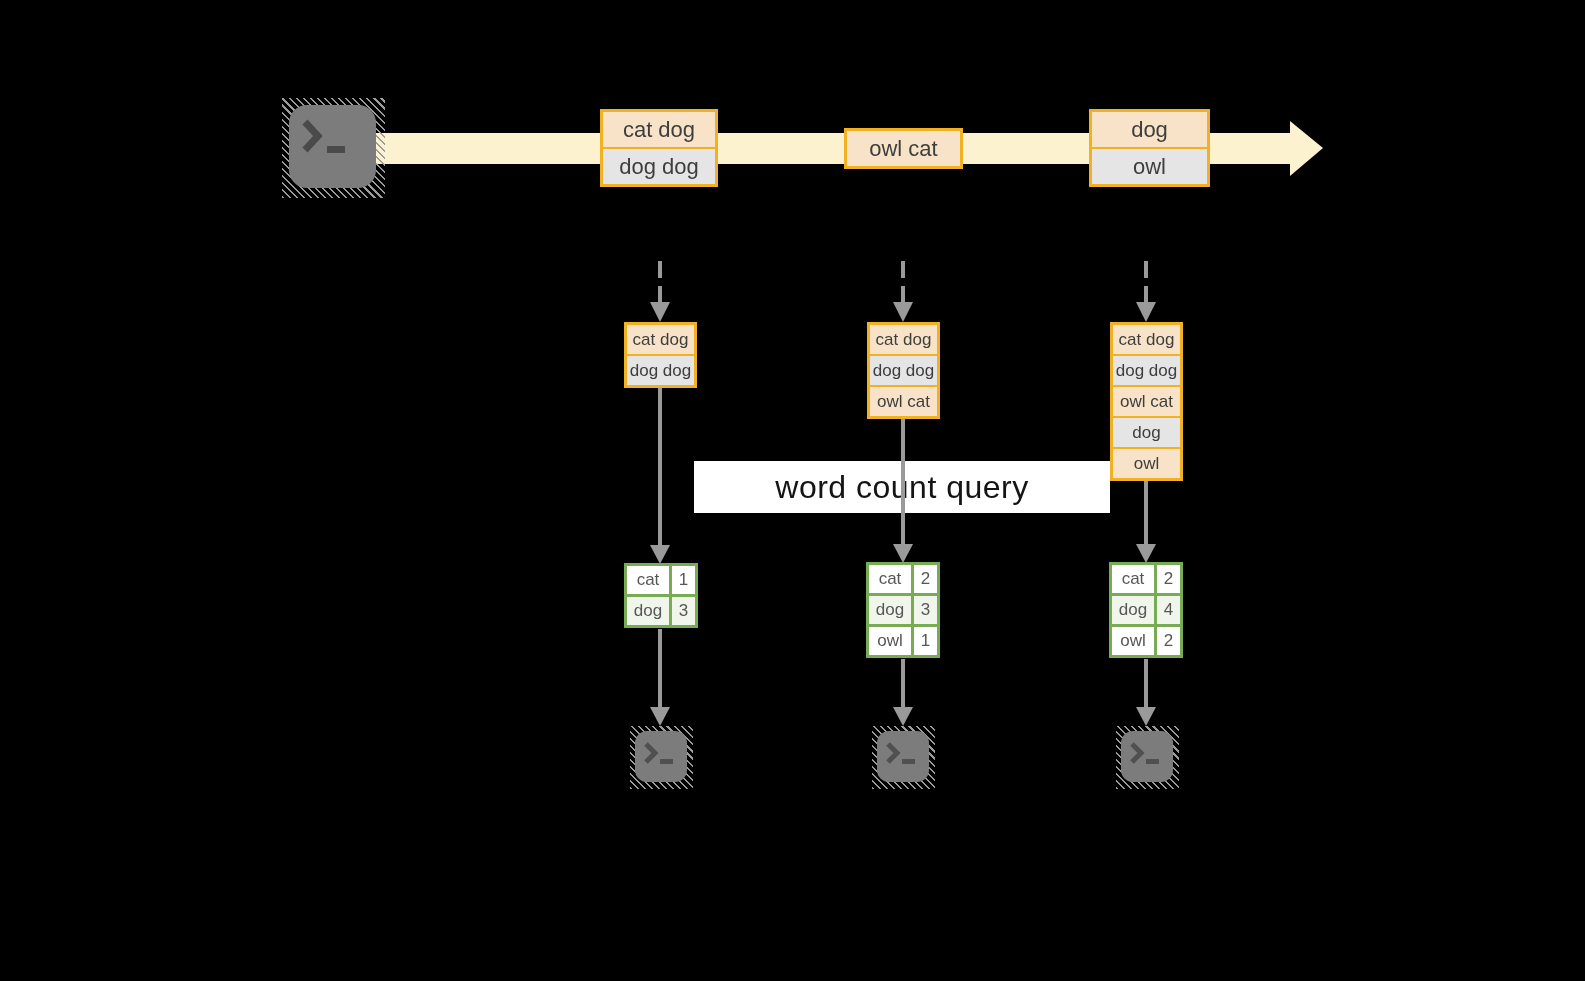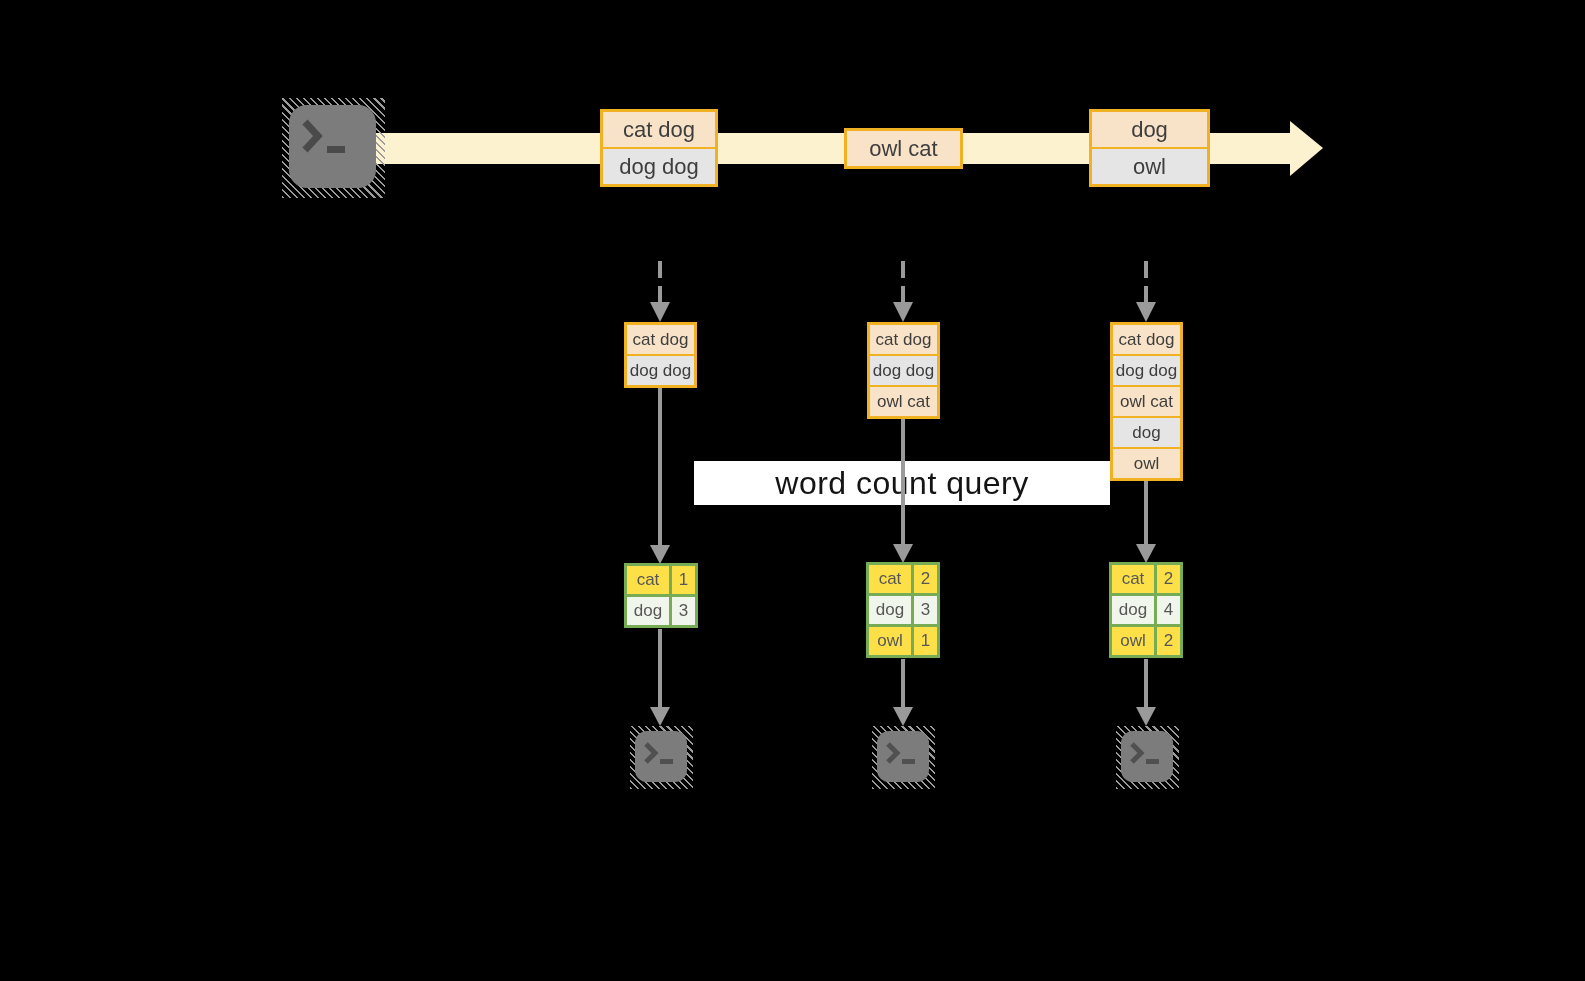--- a/index.html
+++ b/index.html
@@ -4,21 +4,21 @@
 <style>
   html,body{margin:0;padding:0;background:#000;}
   .canvas{
     position:relative;width:1585px;height:981px;background:#000;overflow:hidden;
     font-family:"Liberation Sans", sans-serif;
   }
   
   .arrows{position:absolute;left:0;top:0;z-index:2;}
   
   .query-band{
-    position:absolute;left:694px;top:461px;width:416px;height:44px;
+    position:absolute;left:694px;top:461px;width:416px;height:52px;
     background:#ffffff;z-index:1;display:flex;align-items:center;justify-content:center;
   }
   .query-band span{font-size:32px;color:#141414;letter-spacing:.5px;}
   
   .obox{
     position:absolute;z-index:3;box-sizing:border-box;
     border:3px solid #f0b122;background:#f0b122;
   }
   .orow{
     display:flex;align-items:center;justify-content:center;
@@ -30,21 +30,21 @@
   .obox.small .orow{height:29px;font-size:17px;}
   
   .gtable{
     position:absolute;z-index:3;display:grid;
     grid-template-columns:42px 23px;gap:3px;padding:3px;background:#77ac55;
   }
   .gcell{
     height:28px;display:flex;align-items:center;justify-content:center;
     font-size:17px;color:#575757;background:#f1f6ec;
   }
-  .gcell:nth-child(4n+1),.gcell:nth-child(4n+2){background:#fde047;}
+  .gcell:nth-child(4n+1),.gcell:nth-child(4n+2){background:#ffffff;}
   
   .term{
     position:absolute;z-index:3;
     background:repeating-linear-gradient(45deg,#9b9b9b 0 1.5px,transparent 1.5px 5px);
   }
   .term-inner{
     position:absolute;background:#7c7c7c;
   }
   .term.big .term-inner{left:7px;top:7px;right:9px;bottom:10px;border-radius:18px;}
   .term.small .term-inner{left:5px;top:5px;right:6px;bottom:7px;border-radius:12px;}

